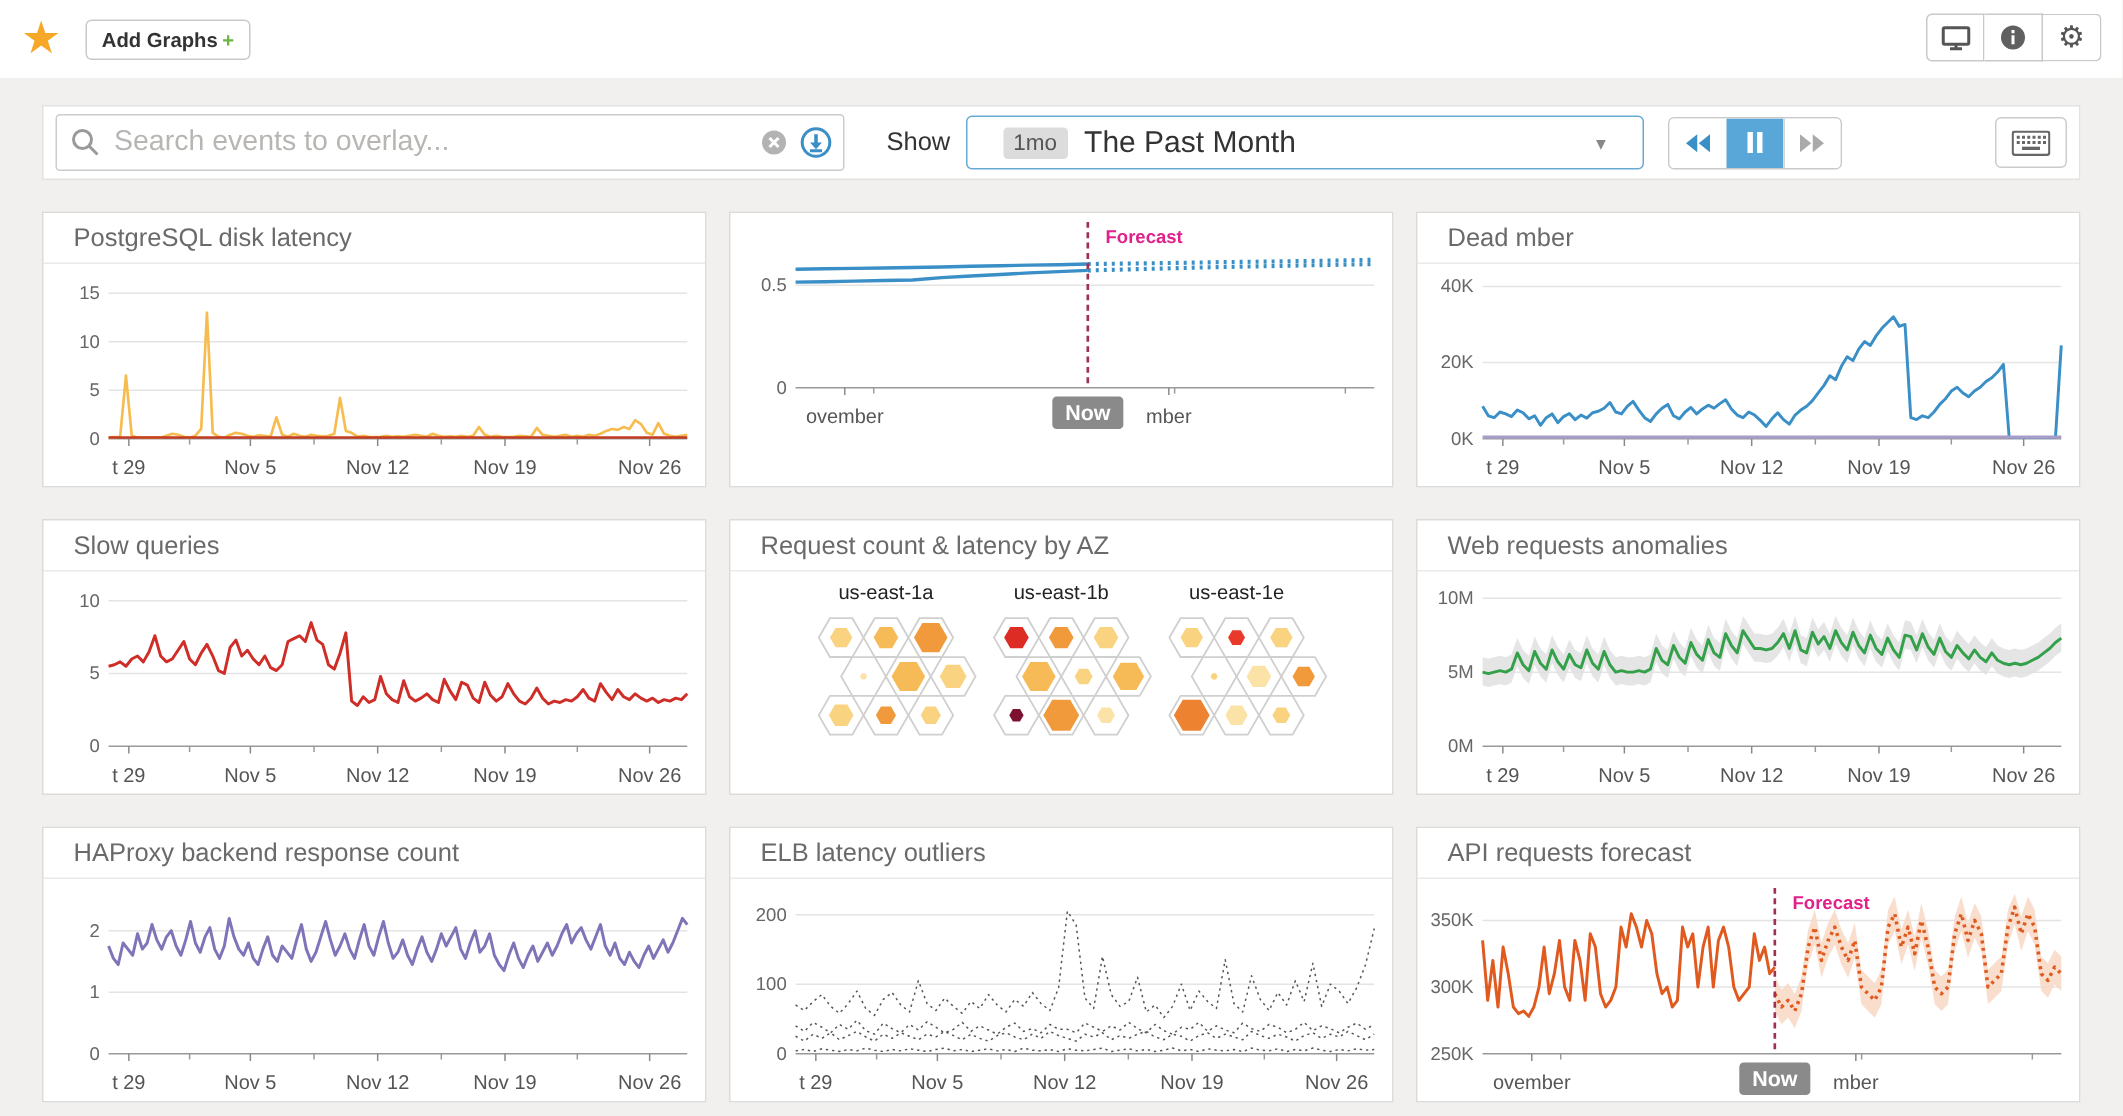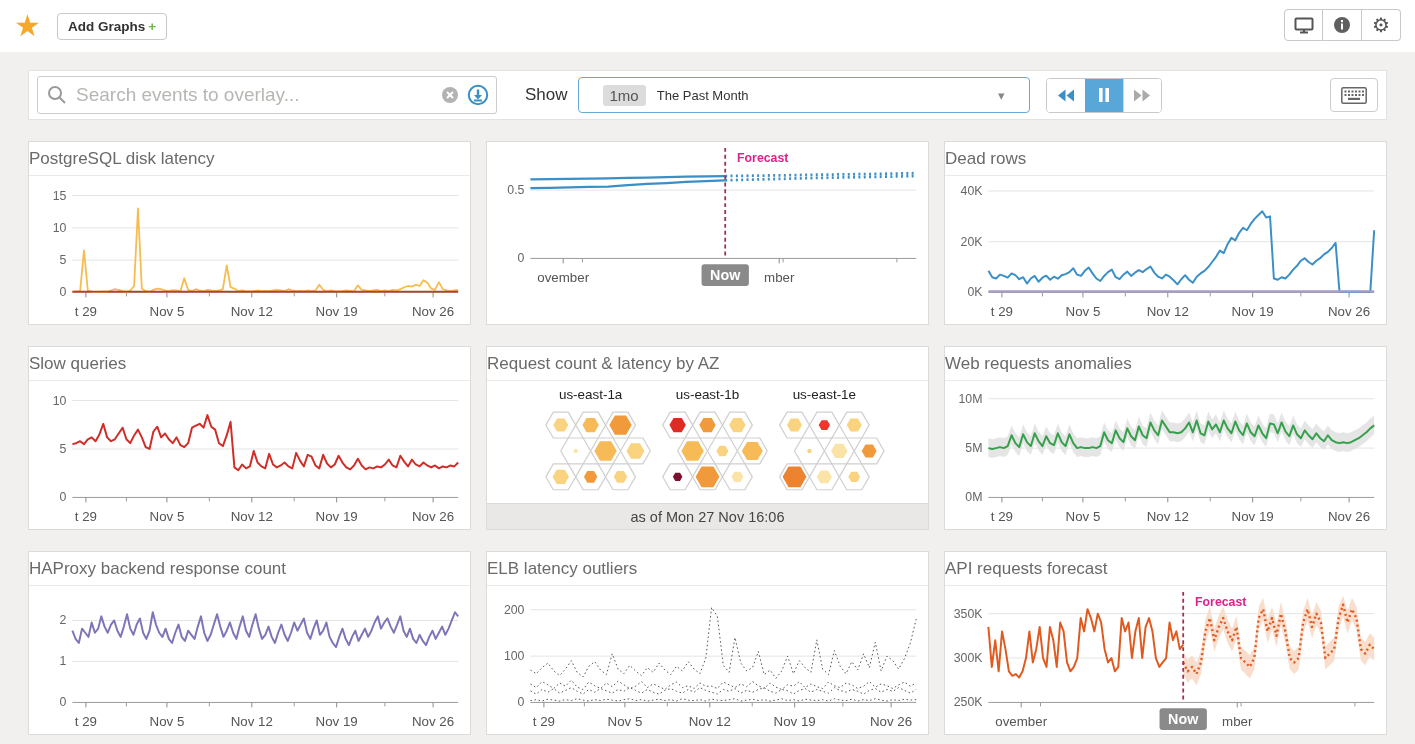--- a/index.html
+++ b/index.html
@@ -15,45 +15,45 @@
   .hdr-right { position:absolute; right:14px; top:9px; display:flex; }
   .icon-btn { width:39px; height:32px; background:#fff; border:1px solid #c9c9c9; display:flex;
     align-items:center; justify-content:center; cursor:pointer; }
   .icon-btn:first-child { border-radius:4px 0 0 4px; }
   .icon-btn:last-child { border-radius:0 4px 4px 0; }
   .icon-btn + .icon-btn { border-left:none; }
   .gear-glyph { font-size:20px; color:#555; line-height:1; }
   
   .toolbar { margin:18px 28px 0 28px; background:#fff; border:1px solid #e3e2e0;
     height:50px; display:flex; align-items:center; padding:0 8px; }
-  .searchbox { position:relative; width:460px; height:38px; }
+  .searchbox { position:relative; width:526px; height:38px; }
   .searchbox input { width:100%; height:100%; border:1px solid #ccc; border-radius:3px;
     padding:0 64px 0 38px; font-size:19px; color:#444; font-family:inherit; }
   .searchbox input::placeholder { color:#b8b6b3; }
   .searchbox .mag { position:absolute; left:10px; top:9px; }
   .searchbox .clear { position:absolute; right:38px; top:10px; cursor:pointer; }
   .searchbox .overlay-dl { position:absolute; right:8px; top:8px; cursor:pointer; }
   .show-label { font-size:17px; color:#333; margin-left:28px; }
   .range-select { margin-left:10px; width:452px; height:36px; border:1.5px solid #69aad5;
     border-radius:4px; display:flex; align-items:center; padding:0 24px; background:#fff; cursor:pointer; }
   .range-badge { background:#dcdcdc; border-radius:3px; font-size:15px; color:#555; padding:2px 7px; }
-  .range-text { font-size:13px; color:#333; margin-left:11px; }
+  .range-text { font-size:20px; color:#333; margin-left:11px; }
   .range-caret { margin-left:auto; color:#888; font-size:13px; }
   .playback { display:flex; margin-left:16px; border:1px solid #c9c9c9; border-radius:4px; overflow:hidden; }
   .pb-btn { width:38px; height:33px; background:#fff; display:flex; align-items:center;
     justify-content:center; cursor:pointer; }
   .pb-btn + .pb-btn { border-left:1px solid #d5d5d5; }
   .pb-btn.active { background:#58a7d8; border-left:none; }
   .kbd-btn { margin-left:auto; width:48px; height:34px; border:1px solid #ccc; border-radius:4px;
     background:#fff; display:flex; align-items:center; justify-content:center; cursor:pointer; }
   
   .grid { margin:21px 28px 0 28px; display:grid; grid-template-columns:repeat(3,1fr);
     column-gap:15px; row-gap:21px; }
   .panel { background:#fff; border:1px solid #dcdbd9; }
-  .panel-title { font-size:17px; color:#6a6a6a; padding:7px 12px 6px 0; border-bottom:1px solid #eceae8; }
+  .panel-title { font-size:17px; color:#6a6a6a; padding:7px 12px 6px 20px; border-bottom:1px solid #eceae8; }
   .panel-body { position:relative; }
   svg.chart { display:block; width:100%; height:148px; }
   svg.chart-hex { display:block; width:100%; height:122px; }
   .hex-footer { height:26px; background:#e9e8e6; border-top:1px solid #dcdbd9; text-align:center;
     font-size:14.5px; color:#444; line-height:26px; }
   .yl { font-size:12.5px; fill:#666; }
   .xl { font-size:13.5px; fill:#555; }
   .fl { font-size:12.5px; font-weight:bold; }
   .badge-txt { font-size:14.5px; fill:#fff; font-weight:bold; }
   .hexlabel { font-size:13.5px; fill:#222; }
@@ -206,21 +206,21 @@
           <polyline points="239.455,38.800000000000004 260.96000000000004,38.24615384615385 282.46500000000003,37.6923076923077 303.97,37.13846153846155 325.47499999999997,36.58461538461539 346.98,36.16923076923077 368.485,35.753846153846155 389.99,35.338461538461544 411.495,34.923076923076934 433,34.50769230769232" fill="none" stroke="#3a8fc7" stroke-width="2.8" stroke-linejoin="round" stroke-dasharray="2,3.4"></polyline>
           <line x1="239.455" x2="239.455" y1="6" y2="118" stroke="#a0304e" stroke-width="1.8" stroke-dasharray="4,3"></line>
           <text x="251.455" y="20" class="fl" fill="#e0218a">Forecast</text>
           <rect x="215.455" y="124" width="48" height="22" rx="3" fill="#8a8a8a"></rect>
           <text x="239.455" y="140" text-anchor="middle" class="badge-txt">Now</text>
         </svg>
       </div>
   </div>
 
   <div class="panel">
-    <div class="panel-title">Dead rows</div>
+    <div class="panel-title">Dead mber</div>
     <div class="panel-body">
         <svg class="chart" viewBox="0 0 443 150">
           <line x1="42" x2="433" y1="118" y2="118" stroke="#999" stroke-width="1"></line>
           <text x="36" y="122" text-anchor="end" class="yl">0K</text>
           <line x1="42" x2="433" y1="66.57142857142858" y2="66.57142857142858" stroke="#e4e4e4" stroke-width="1"></line>
           <text x="36" y="70.57142857142858" text-anchor="end" class="yl">20K</text>
           <line x1="42" x2="433" y1="15.14285714285715" y2="15.14285714285715" stroke="#e4e4e4" stroke-width="1"></line>
           <text x="36" y="19.14285714285715" text-anchor="end" class="yl">40K</text>
           <line x1="96.74000000000001" x2="96.74000000000001" y1="118" y2="122" stroke="#999"></line>
           <line x1="180.805" x2="180.805" y1="118" y2="122" stroke="#999"></line>
@@ -326,21 +326,20 @@
           <polygon points="316.395,44 312.645,50.49519052838329 305.145,50.49519052838329 301.395,44 305.145,37.50480947161671 312.645,37.50480947161671" fill="#F9D37F"></polygon>
           <polygon points="344.59499999999997,44 341.745,48.9363448015713 336.04499999999996,48.9363448015713 333.195,44 336.04499999999996,39.0636551984287 341.745,39.0636551984287" fill="#E8392B"></polygon>
           <polygon points="376.395,44 372.645,50.49519052838329 365.145,50.49519052838329 361.395,44 365.145,37.50480947161671 372.645,37.50480947161671" fill="#F9D37F"></polygon>
           <polygon points="326.29499999999996,70 325.09499999999997,72.07846096908266 322.695,72.07846096908266 321.495,70 322.695,67.92153903091734 325.09499999999997,67.92153903091734" fill="#F9D37F"></polygon>
           <polygon points="362.145,70 358.02,77.14470958122162 349.77,77.14470958122162 345.645,70 349.77,62.85529041877838 358.02,62.85529041877838" fill="#FBE3A8"></polygon>
           <polygon points="391.395,70 387.645,76.49519052838329 380.145,76.49519052838329 376.395,70 380.145,63.50480947161671 387.645,63.50480947161671" fill="#F19A3B"></polygon>
           <polygon points="320.895,96 314.895,106.39230484541326 302.895,106.39230484541326 296.895,96 302.895,85.60769515458674 314.895,85.60769515458674" fill="#ED8330"></polygon>
           <polygon points="346.395,96 342.645,102.49519052838329 335.145,102.49519052838329 331.395,96 335.145,89.50480947161671 342.645,89.50480947161671" fill="#FBE3A8"></polygon>
           <polygon points="374.895,96 371.895,101.19615242270663 365.895,101.19615242270663 362.895,96 365.895,90.80384757729337 371.895,90.80384757729337" fill="#F9D37F"></polygon>
         </svg>
-      <div class="hex-footer">as of Mon 27 Nov 16:06</div>
     </div>
   </div>
 
   <div class="panel">
     <div class="panel-title">Web requests anomalies</div>
     <div class="panel-body">
         <svg class="chart" viewBox="0 0 443 150">
           <line x1="42" x2="433" y1="118" y2="118" stroke="#999" stroke-width="1"></line>
           <text x="36" y="122" text-anchor="end" class="yl">0M</text>
           <line x1="42" x2="433" y1="68" y2="68" stroke="#e4e4e4" stroke-width="1"></line>

